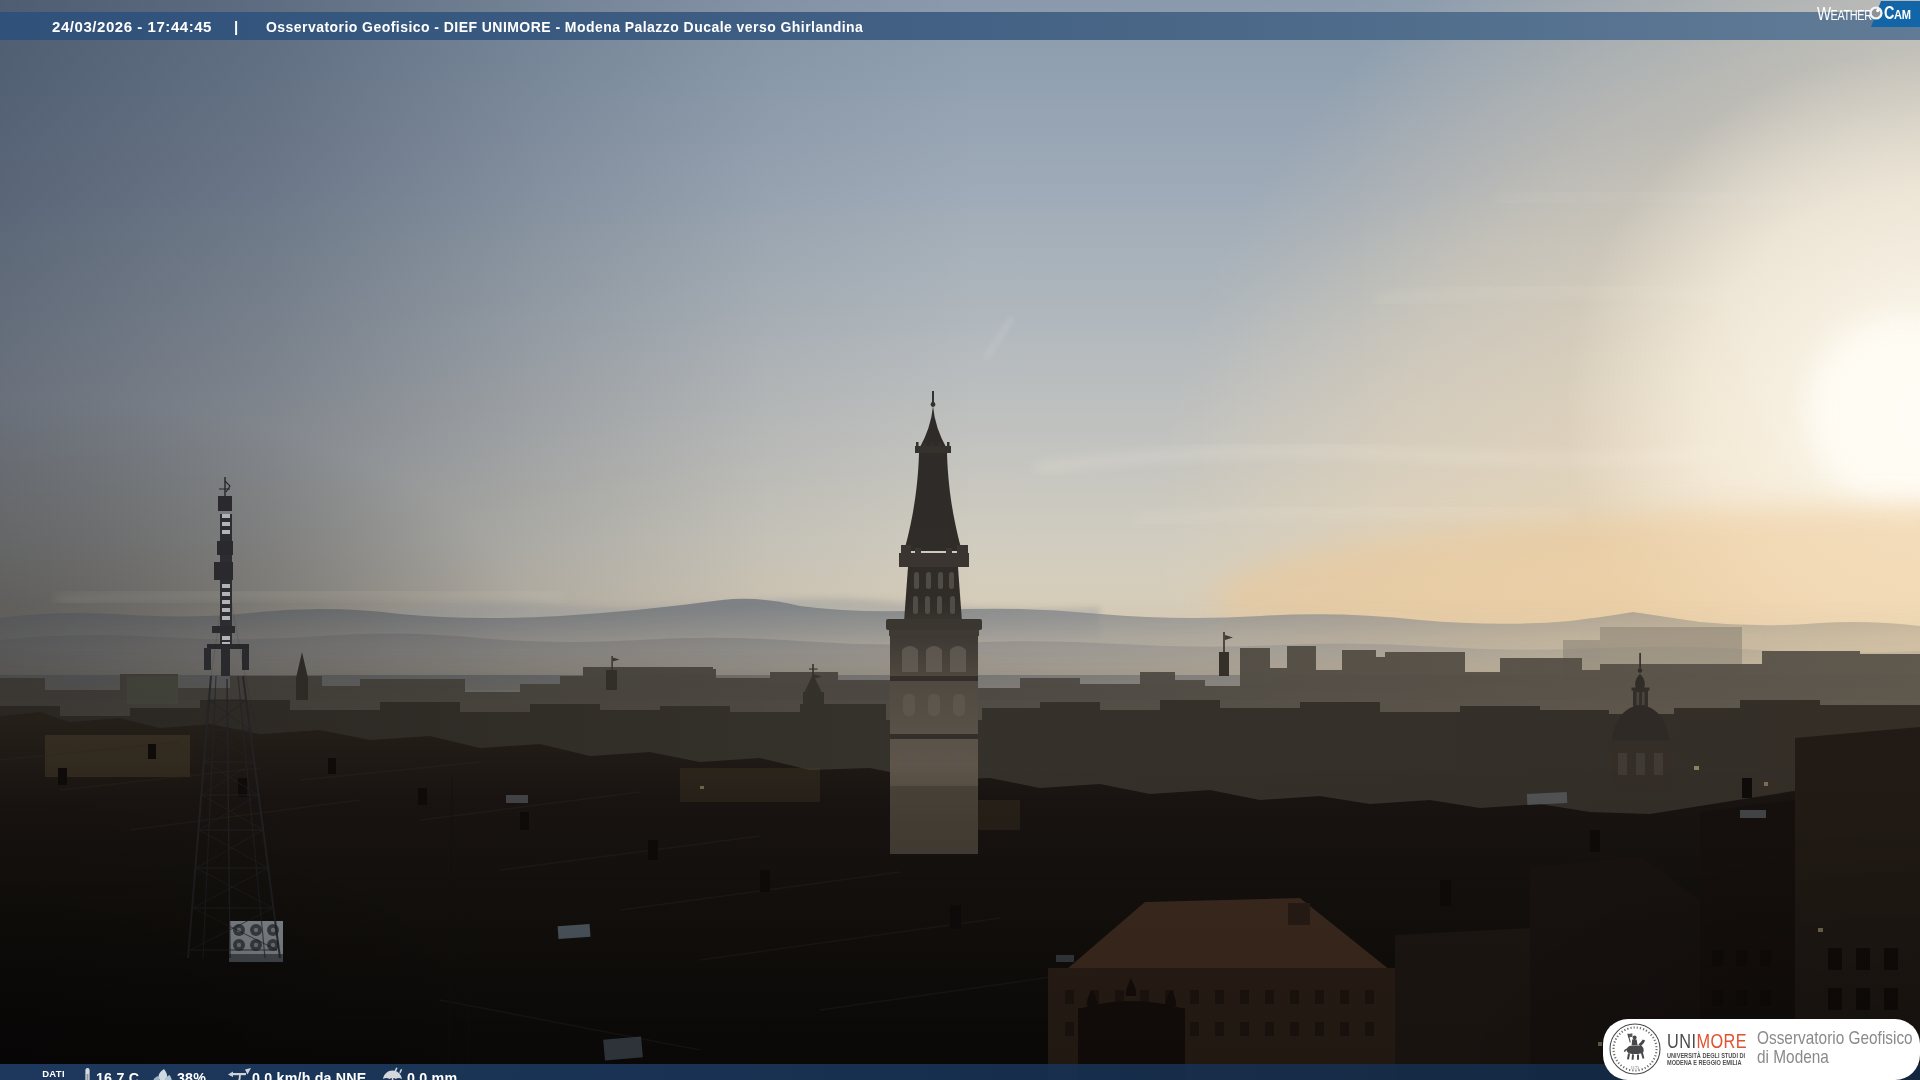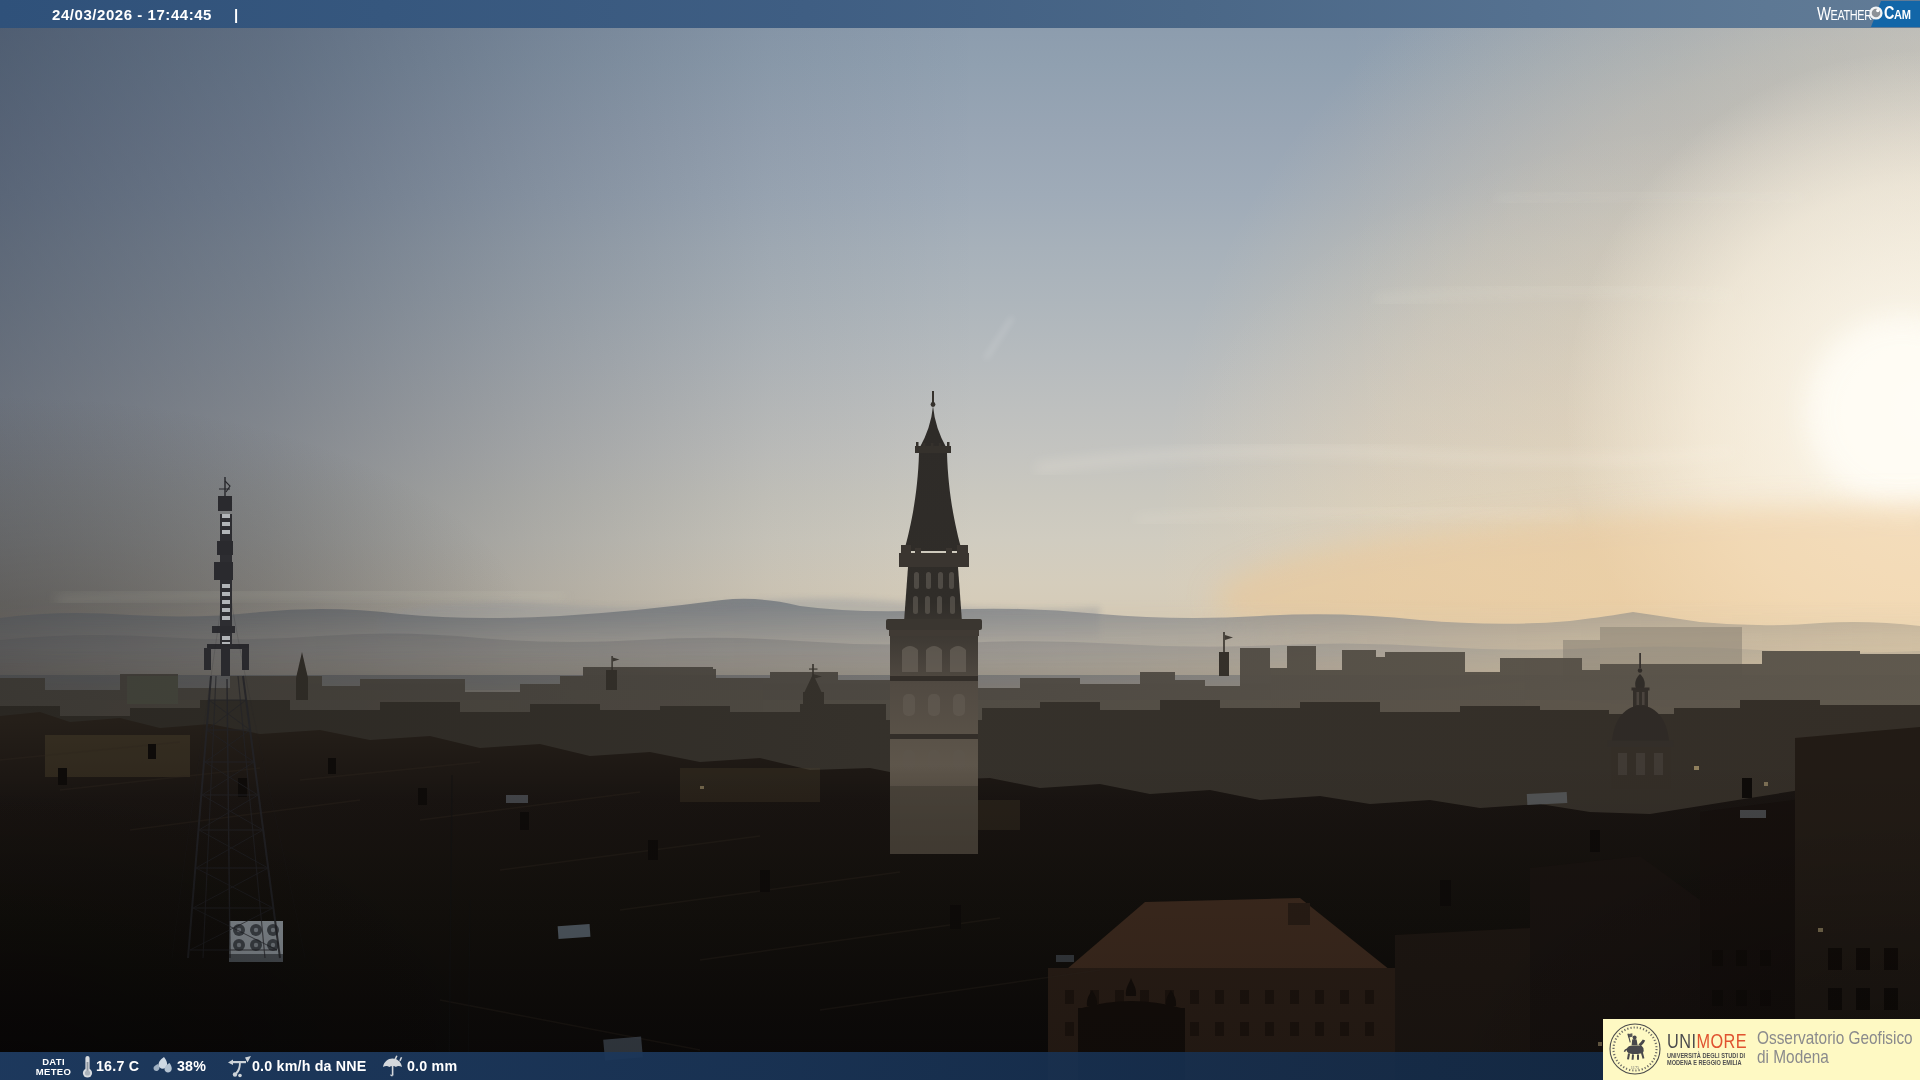--- a/index.html
+++ b/index.html
@@ -10,36 +10,36 @@
     position:absolute; inset:0;
     background:
       radial-gradient(circle 500px at 1925px 410px, rgba(255,252,243,0.95) 0%, rgba(253,246,231,0.60) 45%, rgba(252,244,226,0) 72%),
       radial-gradient(ellipse 980px 920px at 1920px 545px, rgba(246,215,168,0.58) 0%, rgba(246,215,168,0.28) 55%, rgba(246,215,168,0) 78%),
       linear-gradient(270deg, rgba(242,238,230,0.30) 0%, rgba(242,238,230,0.12) 13%, rgba(242,238,230,0) 30%), radial-gradient(ellipse 940px 430px at 1920px 440px, rgba(243,237,224,0.28) 0%, rgba(243,237,224,0.12) 55%, rgba(243,237,224,0) 78%),
       radial-gradient(ellipse 720px 330px at 0px 640px, rgba(58,53,46,0.44), rgba(58,53,46,0) 74%),
       linear-gradient(90deg, rgba(8,20,44,0.46) 0%, rgba(8,20,44,0.34) 14%, rgba(8,20,44,0.18) 28%, rgba(8,20,44,0.06) 40%, rgba(0,0,0,0) 51%),
       linear-gradient(180deg, #8a9aac 0%, #90a0b0 6%, #98a5b4 12%, #9fabb8 18%, #a7b1ba 23%, #aeb6bc 28%, #b6bbbe 33%, #bec0bf 38%, #c4c4c0 42%, #cac8bf 46%, #d0ccc0 50%, #d5cdbc 54%, #d5cbb7 57%, #d8cbb2 60%, #d8caae 63%, #d8c8aa 66%, #d7c6a6 70%, #d5c4a2 74%, #d3c2a0 79%, #d2c19e 85%, #d0bf9c 100%);
   }
   #skyline { position:absolute; top:0; left:0; filter:blur(0.45px); }
-  .bar { position:absolute; left:0; width:1920px; color:#fff; }
+  .bar { position:absolute; left:0; width:1920px; color:#fff;margin-top:12px; }
   #topbar {
     top:0; height:28px;
     background:linear-gradient(90deg, #2f517a 0%, #36577e 20%, #3f5e83 42%, #4a6787 62%, #557190 80%, #5d7894 92%, #617b96 100%);
     font-weight:bold; font-size:15px; letter-spacing:0.55px;
   }
   #topbar span { position:absolute; top:6px; white-space:pre; }
   #bottombar {
     top:1052px; height:28px;
     background:linear-gradient(90deg, rgba(30,59,97,0.95) 0%, rgba(26,53,88,0.92) 40%, rgba(21,46,78,0.88) 70%, rgba(18,42,70,0.85) 100%);
   }
   #datimeteo { position:absolute; left:0px; width:72px; top:4.5px; text-align:center; font-size:9.5px; font-weight:bold; line-height:10px; letter-spacing:0.3px;padding-left:35px; }
   .meteoval { position:absolute; top:5px; font-size:15.5px; font-weight:bold; letter-spacing:0.2px; white-space:nowrap; transform:scaleX(0.92); transform-origin:0 0; }
   .micon { position:absolute; }
   #wcam { position:absolute; top:0; left:0; width:1705px; height:30px; }
-  #unibox { position:absolute; left:1603px; top:1019px; width:317px; height:61px; background:#fef9c3; }
+  #unibox { position:absolute; left:1603px; top:1019px; width:317px; height:61px; background:#ffffff;border-radius:25px; }
   #unibox .unimore-word { position:absolute; left:64px; top:10px; font-size:21px; letter-spacing:0.6px; color:#4b4b4d; font-weight:400; white-space:nowrap; transform:scaleX(0.775); transform-origin:0 0; }
   #unibox .unimore-word b { color:#e05330; font-weight:400; }
   #unibox .unisub { position:absolute; left:64px; top:33px; font-size:8px; line-height:7.4px; color:#4f4f51; letter-spacing:0px; font-weight:bold; white-space:nowrap; transform:scaleX(0.70); transform-origin:0 0; }
   #unibox .osgeo { position:absolute; left:154px; top:9px; font-size:19px; line-height:19px; color:#8a8a8c; font-weight:400; letter-spacing:0px; white-space:nowrap; transform:scaleX(0.81); transform-origin:0 0; }
 </style>
 </head>
 <body>
 <div id="scene">
   <div id="sky"></div>
   <svg id="skyline" width="1920" height="1080" viewBox="0 0 1920 1080">
@@ -457,20 +457,21 @@
     <line x1="470" y1="900" x2="468" y2="1080" stroke="#121212" stroke-width="1.2" opacity="0.5"></line>
   </svg>
   <div id="vignette" style="position:absolute;inset:0;background:
     radial-gradient(ellipse 760px 430px at 0px 1080px, rgba(0,0,0,0.36), rgba(0,0,0,0) 70%),
     radial-gradient(ellipse 700px 380px at 1920px 1080px, rgba(0,0,0,0.28), rgba(0,0,0,0) 70%),
     linear-gradient(180deg, rgba(0,0,0,0) 70%, rgba(2,2,4,0.13) 88%, rgba(2,2,4,0.22) 100%);"></div>
 
   <div id="topbar" class="bar">
     <span style="left:52px;">24/03/2026 - 17:44:45</span>
     <span style="left:234px;">|</span>
+    <span style="left:266px; font-size:14px; top:6.5px; letter-spacing:0.45px;">Osservatorio Geofisico - DIEF UNIMORE - Modena Palazzo Ducale verso Ghirlandina</span>
   </div>
 
   <div id="wcam">
     <div style="position:absolute; left:1871px; top:1px; width:49px; height:26px; background:#1266a8; clip-path:polygon(10px 0, 49px 0, 49px 26px, 0 26px);"></div>
     <span style="position:absolute; left:1817px; top:2.5px; color:#fff; font-size:19px; font-weight:400; transform:scaleX(0.78); transform-origin:0 0; letter-spacing:-0.5px;">W<span style="font-size:14px;">EATHER</span></span>
     <svg style="position:absolute; left:1869px; top:5.5px;" width="14" height="14" viewBox="0 0 14 14">
       <circle cx="7" cy="7" r="6.6" fill="#f2f4f5"></circle>
       <circle cx="7" cy="7" r="4.3" fill="#8d9297"></circle>
       <circle cx="8.8" cy="4.6" r="1.7" fill="#fff"></circle>
     </svg>

